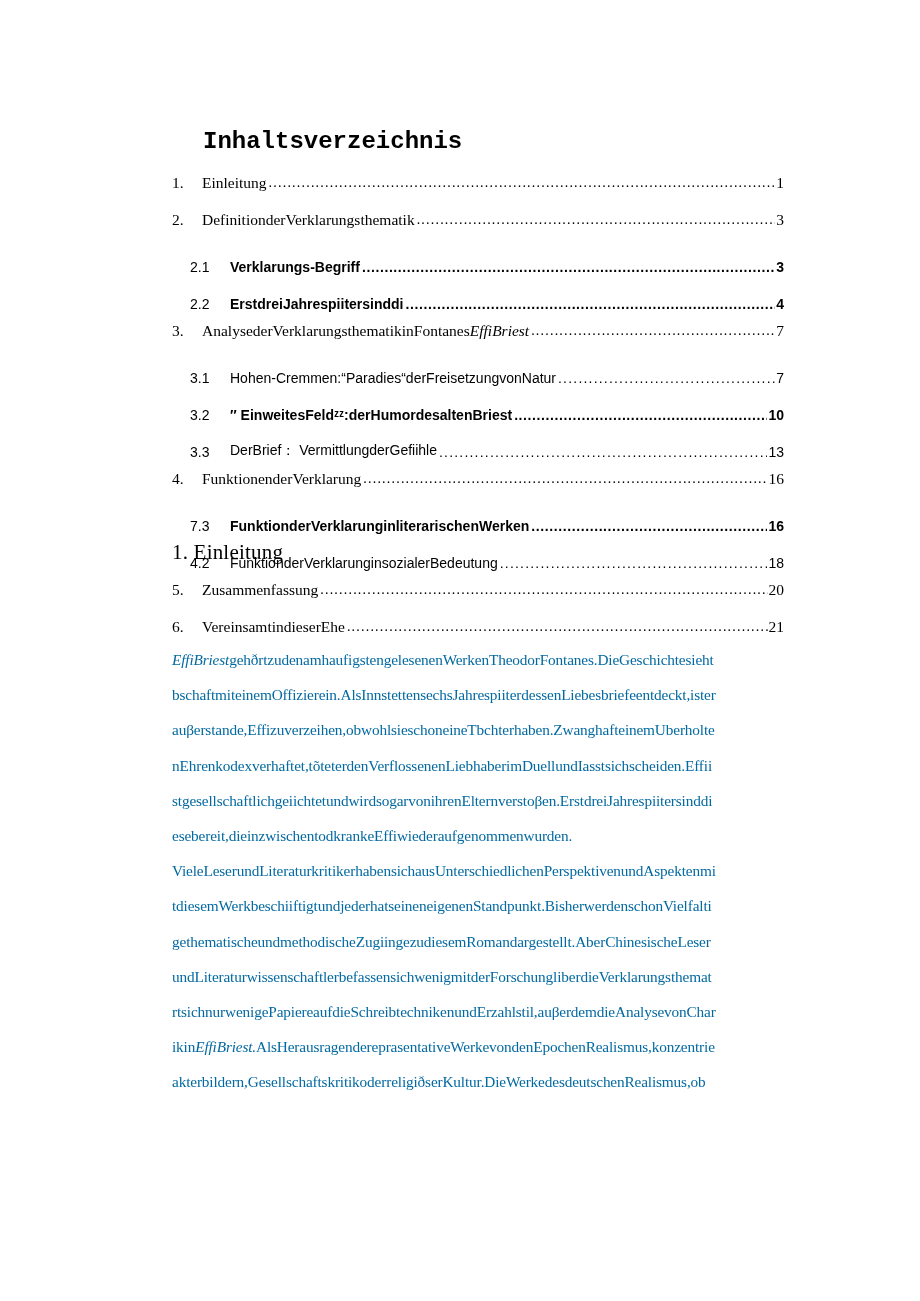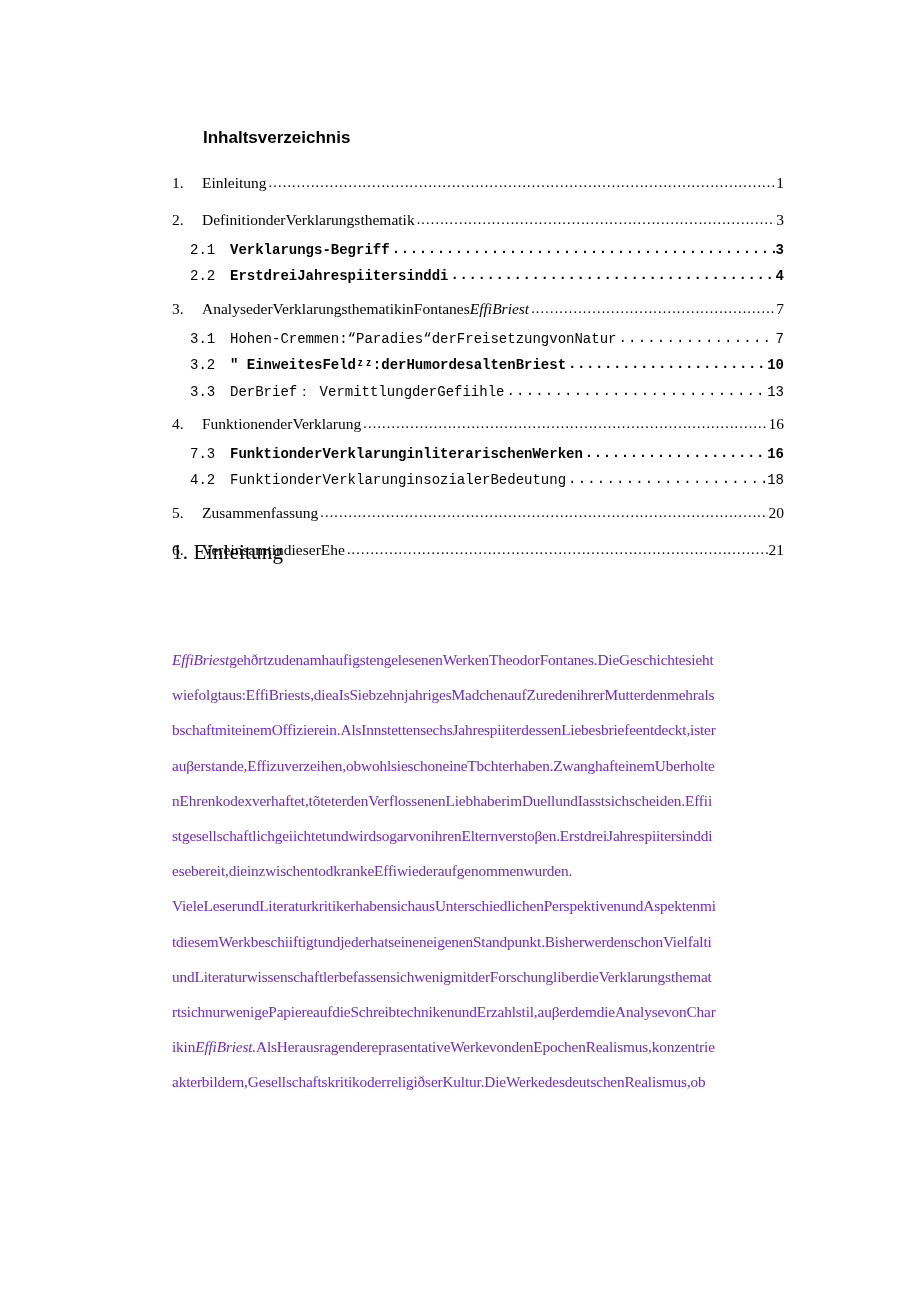--- a/index.html
+++ b/index.html
@@ -22,23 +22,23 @@
     width: 920px;
     height: 1301px;
     background: #fff;
   }
 
   
   .toc-title {
     position: absolute;
     left: 203px;
     top: 128px;
-    font-family: Liberation Sans, sans-serif;
+    font-family: Liberation Mono, monospace;
     font-weight: bold;
-    font-size: 17px;
+    font-size: 24px;
     letter-spacing: 0px;
     color: #000;
   }
 
   .toc {
     position: absolute;
     left: 172px;
     top: 174px;
     width: 612px;
   }
@@ -53,24 +53,25 @@
   
   .toc-row.lvl1 {
     font-family: "Liberation Serif", serif;
     font-size: 15.5px;
     height: 27px;
     margin-top: 8px;
   }
   .toc-row.lvl1:first-child { margin-top: 0; }
 
   .toc-row.lvl2 {
-    font-family: Liberation Mono, monospace;
+    font-family: Liberation Sans, sans-serif;
     font-size: 14px;
     height: 22px;
-    margin-top: 4px;
+    margin-top: 15px;
+    align-items: flex-end;
   }
 
   .toc-num {
     flex: 0 0 auto;
     text-align: left;
   }
   .lvl1 .toc-num { width: 30px; }
   .lvl2 .toc-num { width: 40px; padding-left: 18px; box-sizing: content-box; }
 
   .toc-label {
@@ -120,21 +121,21 @@
     left: 172px;
     top: 642px;
     width: 622px;
   }
   .body-line {
     font-family: "Liberation Serif", serif;
     font-size: 15.3px;
     line-height: 35.2px;
     white-space: nowrap;
     letter-spacing: -0.15px;
-    color: #6d28d9;
+    color: #0369a1;
   }
   .body-line .ital { font-style: italic; }
 </style>
 </head>
 <body>
 
 <div class="page">
 
   <div class="toc-title">Inhaltsverzeichnis</div>
 
@@ -216,27 +217,27 @@
         <span class="toc-label">VereinsamtindieserEhe</span>
         <span class="toc-dots">.................................................................................................................................</span>
         <span class="toc-page">21</span>
       </div>
     </div>
 
   <div class="sec-head">1. Einleitung</div>
 
   <div class="body-block" id="body-container">
       <div class="body-line"><span class="ital">EffiBriest</span>gehðrtzudenamhaufigstengelesenenWerkenTheodorFontanes.DieGeschichtesieht</div>
-      <div class="body-line">wiefolgtaus:EffiBriests,dieaIsSiebzehnjahrigesMadchenaufZuredenihrerMutterdenmehrals</div>
       <div class="body-line">bschaftmiteinemOffizierein.AlsInnstettensechsJahrespiiterdessenLiebesbriefeentdeckt,ister</div>
       <div class="body-line">auβerstande,Effizuverzeihen,obwohlsieschoneineTbchterhaben.ZwanghafteinemUberholte</div>
       <div class="body-line">nEhrenkodexverhaftet,tõteterdenVerflossenenLiebhaberimDuellundIasstsichscheiden.Effii</div>
       <div class="body-line">stgesellschaftlichgeiichtetundwirdsogarvonihrenElternverstoβen.ErstdreiJahrespiitersinddi</div>
       <div class="body-line">esebereit,dieinzwischentodkrankeEffiwiederaufgenommenwurden.</div>
       <div class="body-line">VieleLeserundLiteraturkritikerhabensichausUnterschiedlichenPerspektivenundAspektenmi</div>
       <div class="body-line">tdiesemWerkbeschiiftigtundjederhatseineneigenenStandpunkt.BisherwerdenschonVielfalti</div>
+      <div class="body-line">gethematischeundmethodischeZugiingezudiesemRomandargestellt.AberChinesischeLeser</div>
       <div class="body-line">undLiteraturwissenschaftlerbefassensichwenigmitderForschungliberdieVerklarungsthemat</div>
       <div class="body-line">rtsichnurwenigePapiereaufdieSchreibtechnikenundErzahlstil,auβerdemdieAnalysevonChar</div>
       <div class="body-line">ikin<span class="ital">EffiBriest.</span>AlsHerausragendereprasentativeWerkevondenEpochenRealismus,konzentrie</div>
       <div class="body-line">akterbildern,GesellschaftskritikoderreligiðserKultur.DieWerkedesdeutschenRealismus,ob</div>
     </div>
 
 </div>
 
 </body></html>

